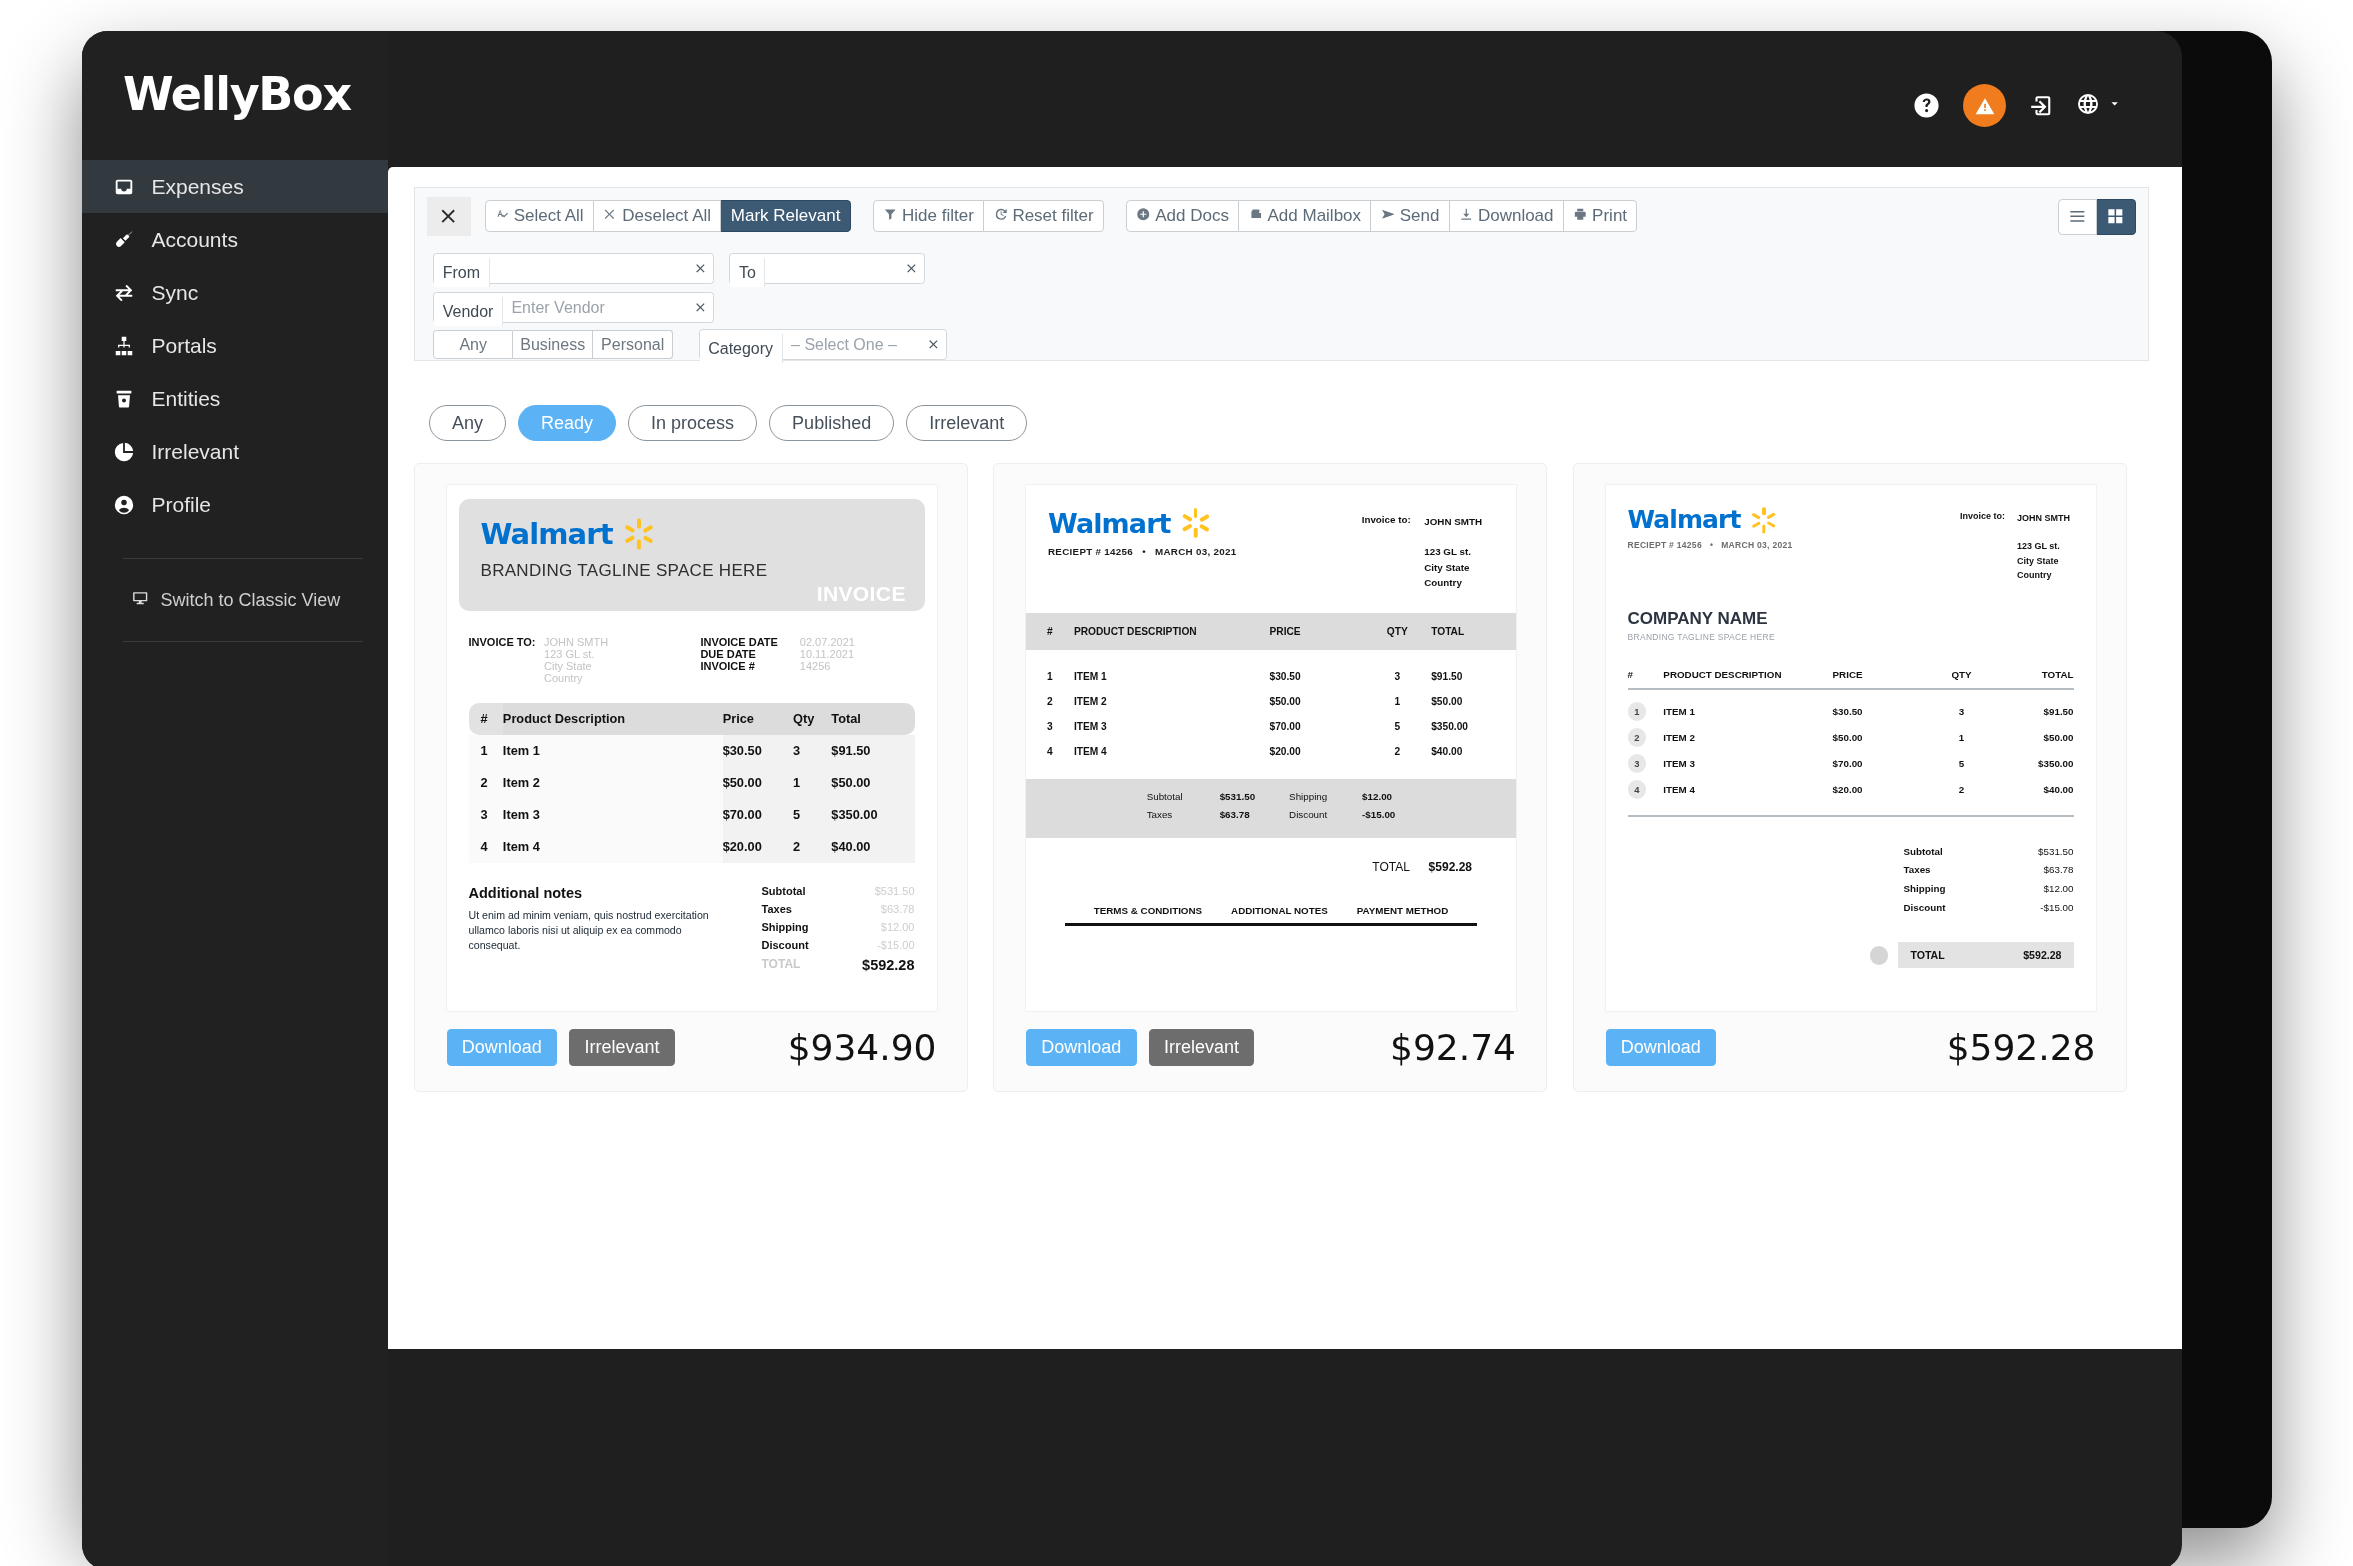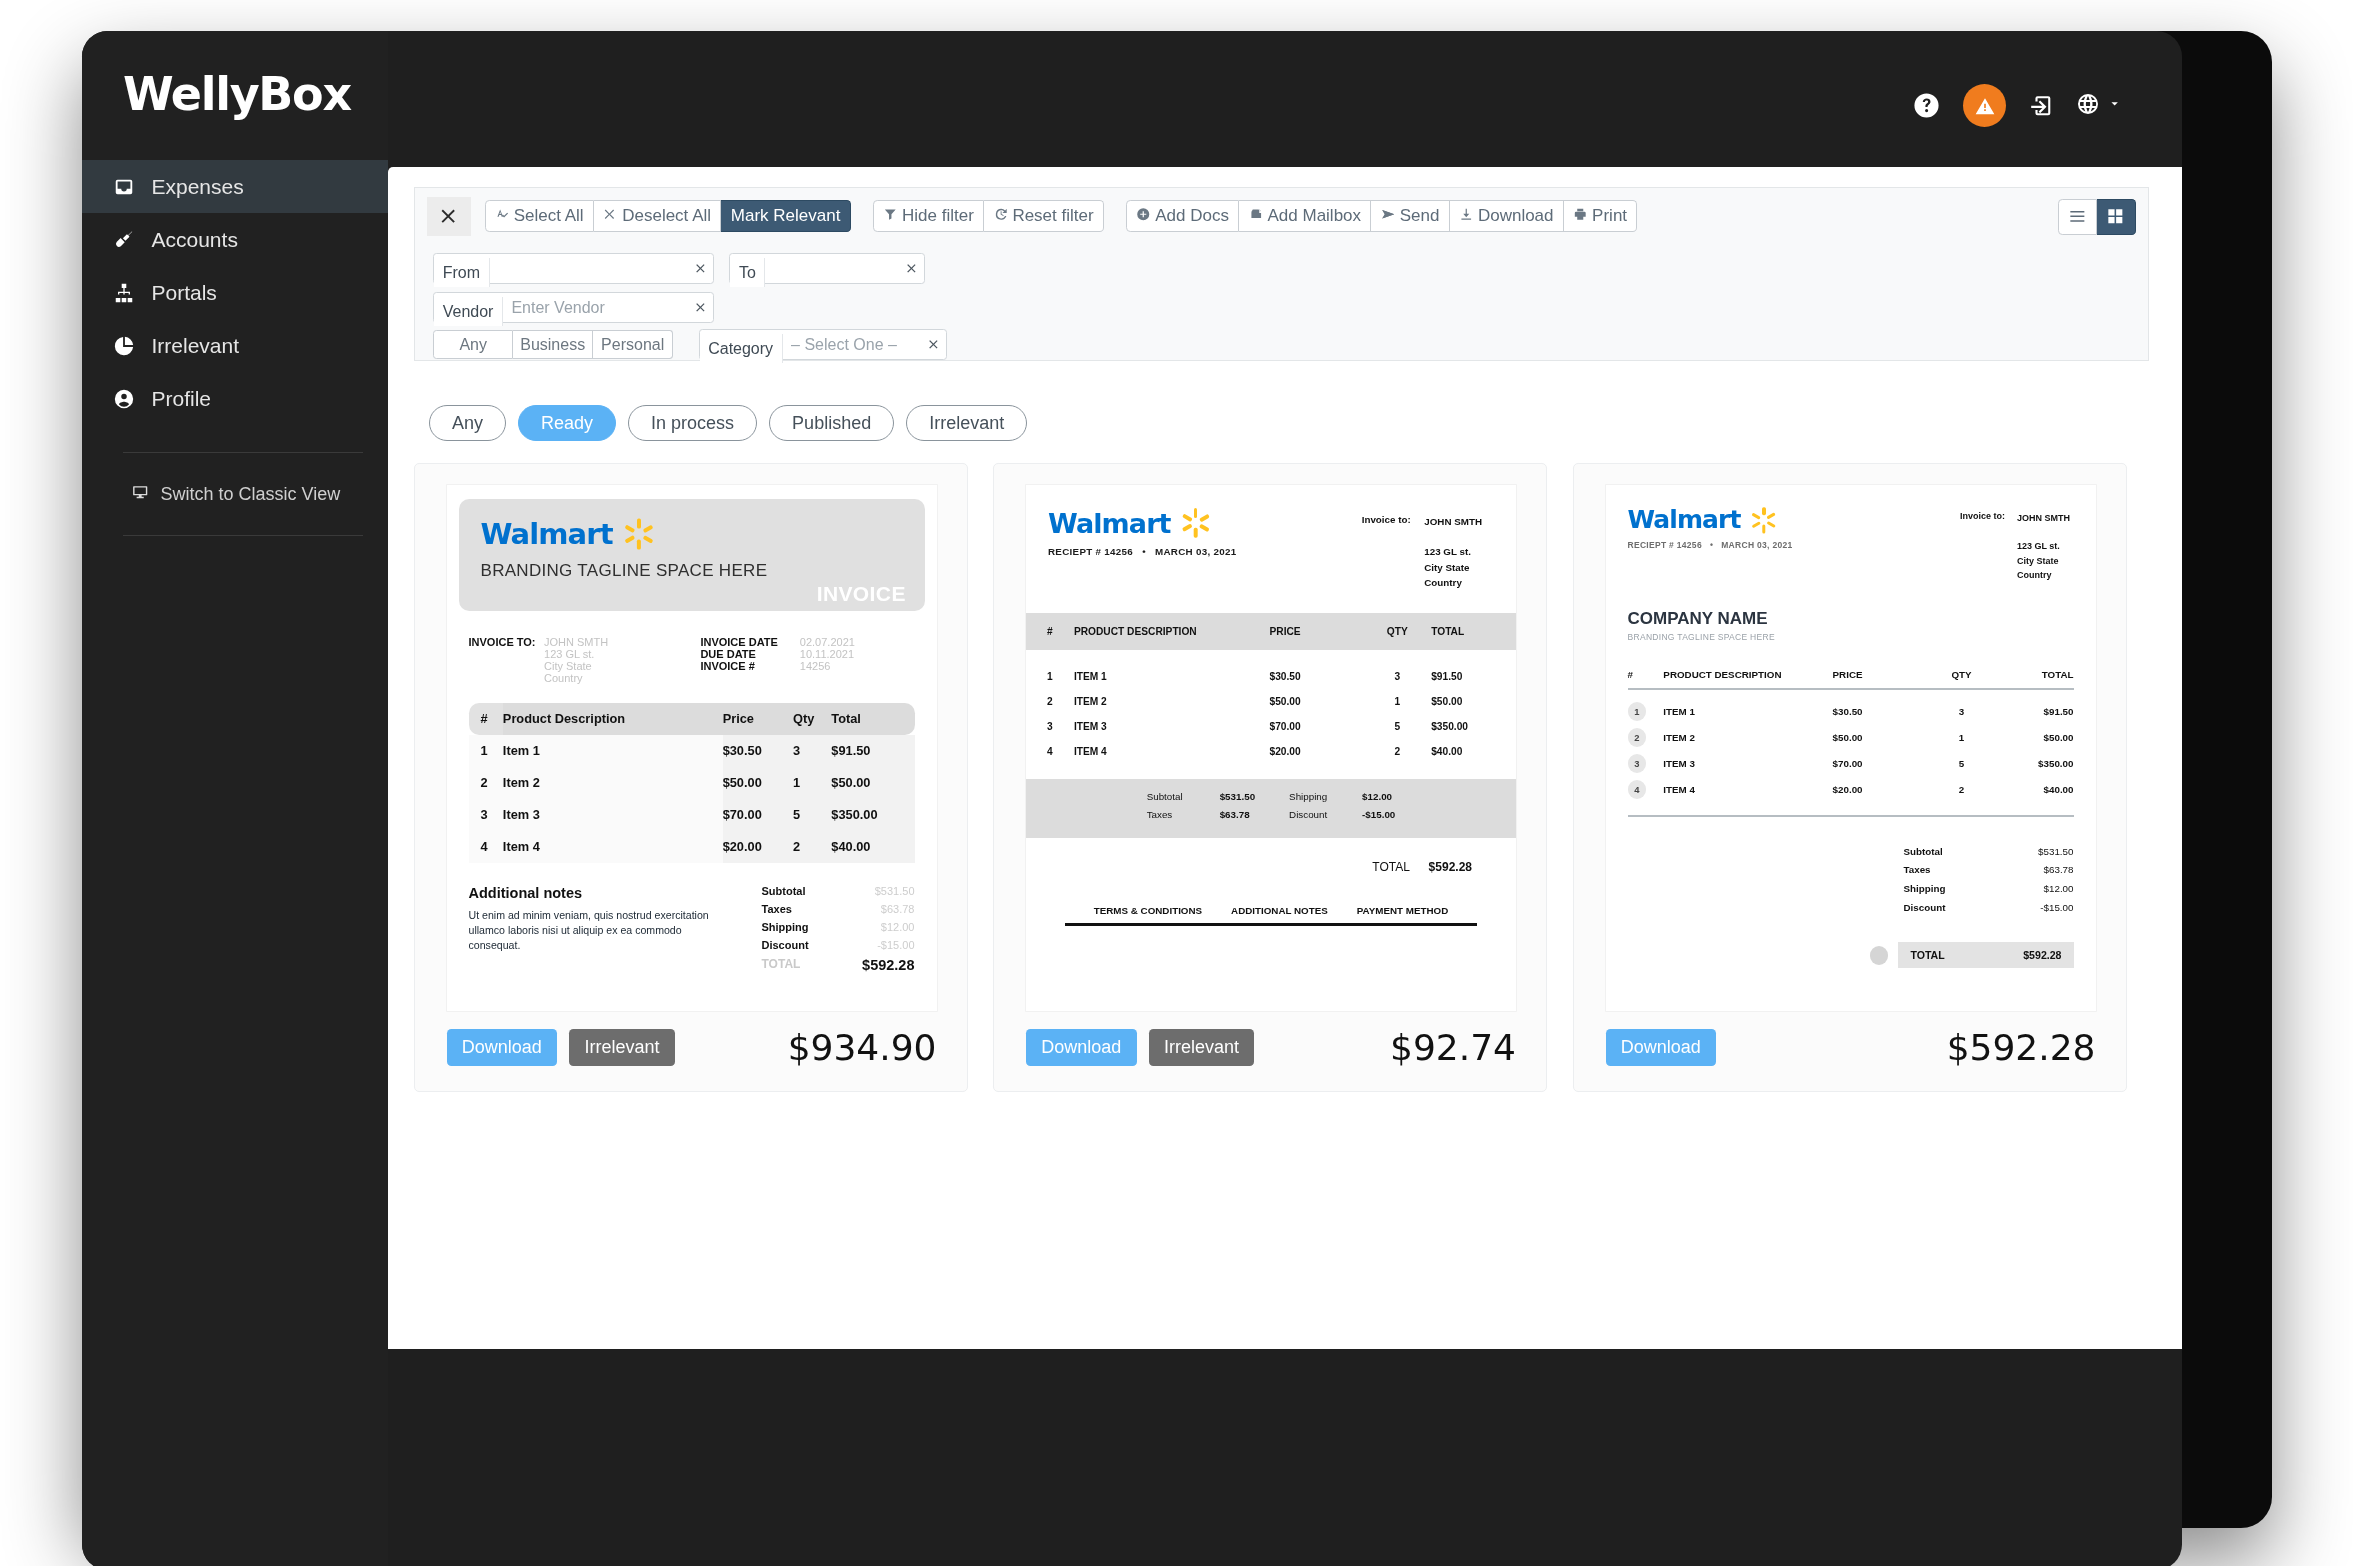--- a/index.html
+++ b/index.html
@@ -420,30 +420,46 @@
 
         <div class="nav-item">
           <span class="nav-ico">
             <svg viewBox="0 0 24 24">
                 <path d="M21 3l-4.2 4.2 1.2 1.2-4.4 4.4-2.8-2.8 4.4-4.4 1.2 1.2L20.6 2.6 21 3zM9.6 11.2l3.2 3.2-4.3 4.3a3.2 3.2 0 0 1-4.5-4.5l4.3-4.3z"></path>
               </svg>
           </span>
           <span>Accounts</span>
         </div>
 
+        <div class="nav-item">
+          <span class="nav-ico">
+            <svg viewBox="0 0 24 24">
+                <path d="M3 8h14l-3.5-3.5L15 3l6 6-6 6-1.5-1.5L17 10H3V8zm18 8H7l3.5 3.5L9 21l-6-6 6-6 1.5 1.5L7 14h14v2z"></path>
+              </svg>
+          </span>
+          <span>Sync</span>
+        </div>
 
         <div class="nav-item">
           <span class="nav-ico">
             <svg viewBox="0 0 24 24">
                 <path d="M9.5 2h5v4.5h-5V2zM3 17.5h5V22H3v-4.5zm6.5 0h5V22h-5v-4.5zm6.5 0h5V22h-5v-4.5zM11.3 6.5h1.4v4h5.8v3.2h-1.4v-1.8h-4.4v1.8h-1.4v-1.8H6.9v1.8H5.5v-3.2h5.8v-4z"></path>
               </svg>
           </span>
           <span>Portals</span>
         </div>
 
+        <div class="nav-item">
+          <span class="nav-ico">
+            <svg viewBox="0 0 24 24">
+                <path d="M4 3h16v3H4V3zm1.5 5h13l-1 12.5a1 1 0 0 1-1 .9H7.5a1 1 0 0 1-1-.9L5.5 8zm6.5 3.5a2.2 2.2 0 1 0 0 4.4 2.2 2.2 0 0 0 0-4.4z"></path>
+              </svg>
+          </span>
+          <span>Entities</span>
+        </div>
 
         <div class="nav-item">
           <span class="nav-ico">
             <svg viewBox="0 0 24 24">
                 <path d="M11 2.05A10 10 0 1 0 21.95 13H11V2.05zM13 2v9h9a10 10 0 0 0-9-9z"></path>
               </svg>
           </span>
           <span>Irrelevant</span>
         </div>
 

